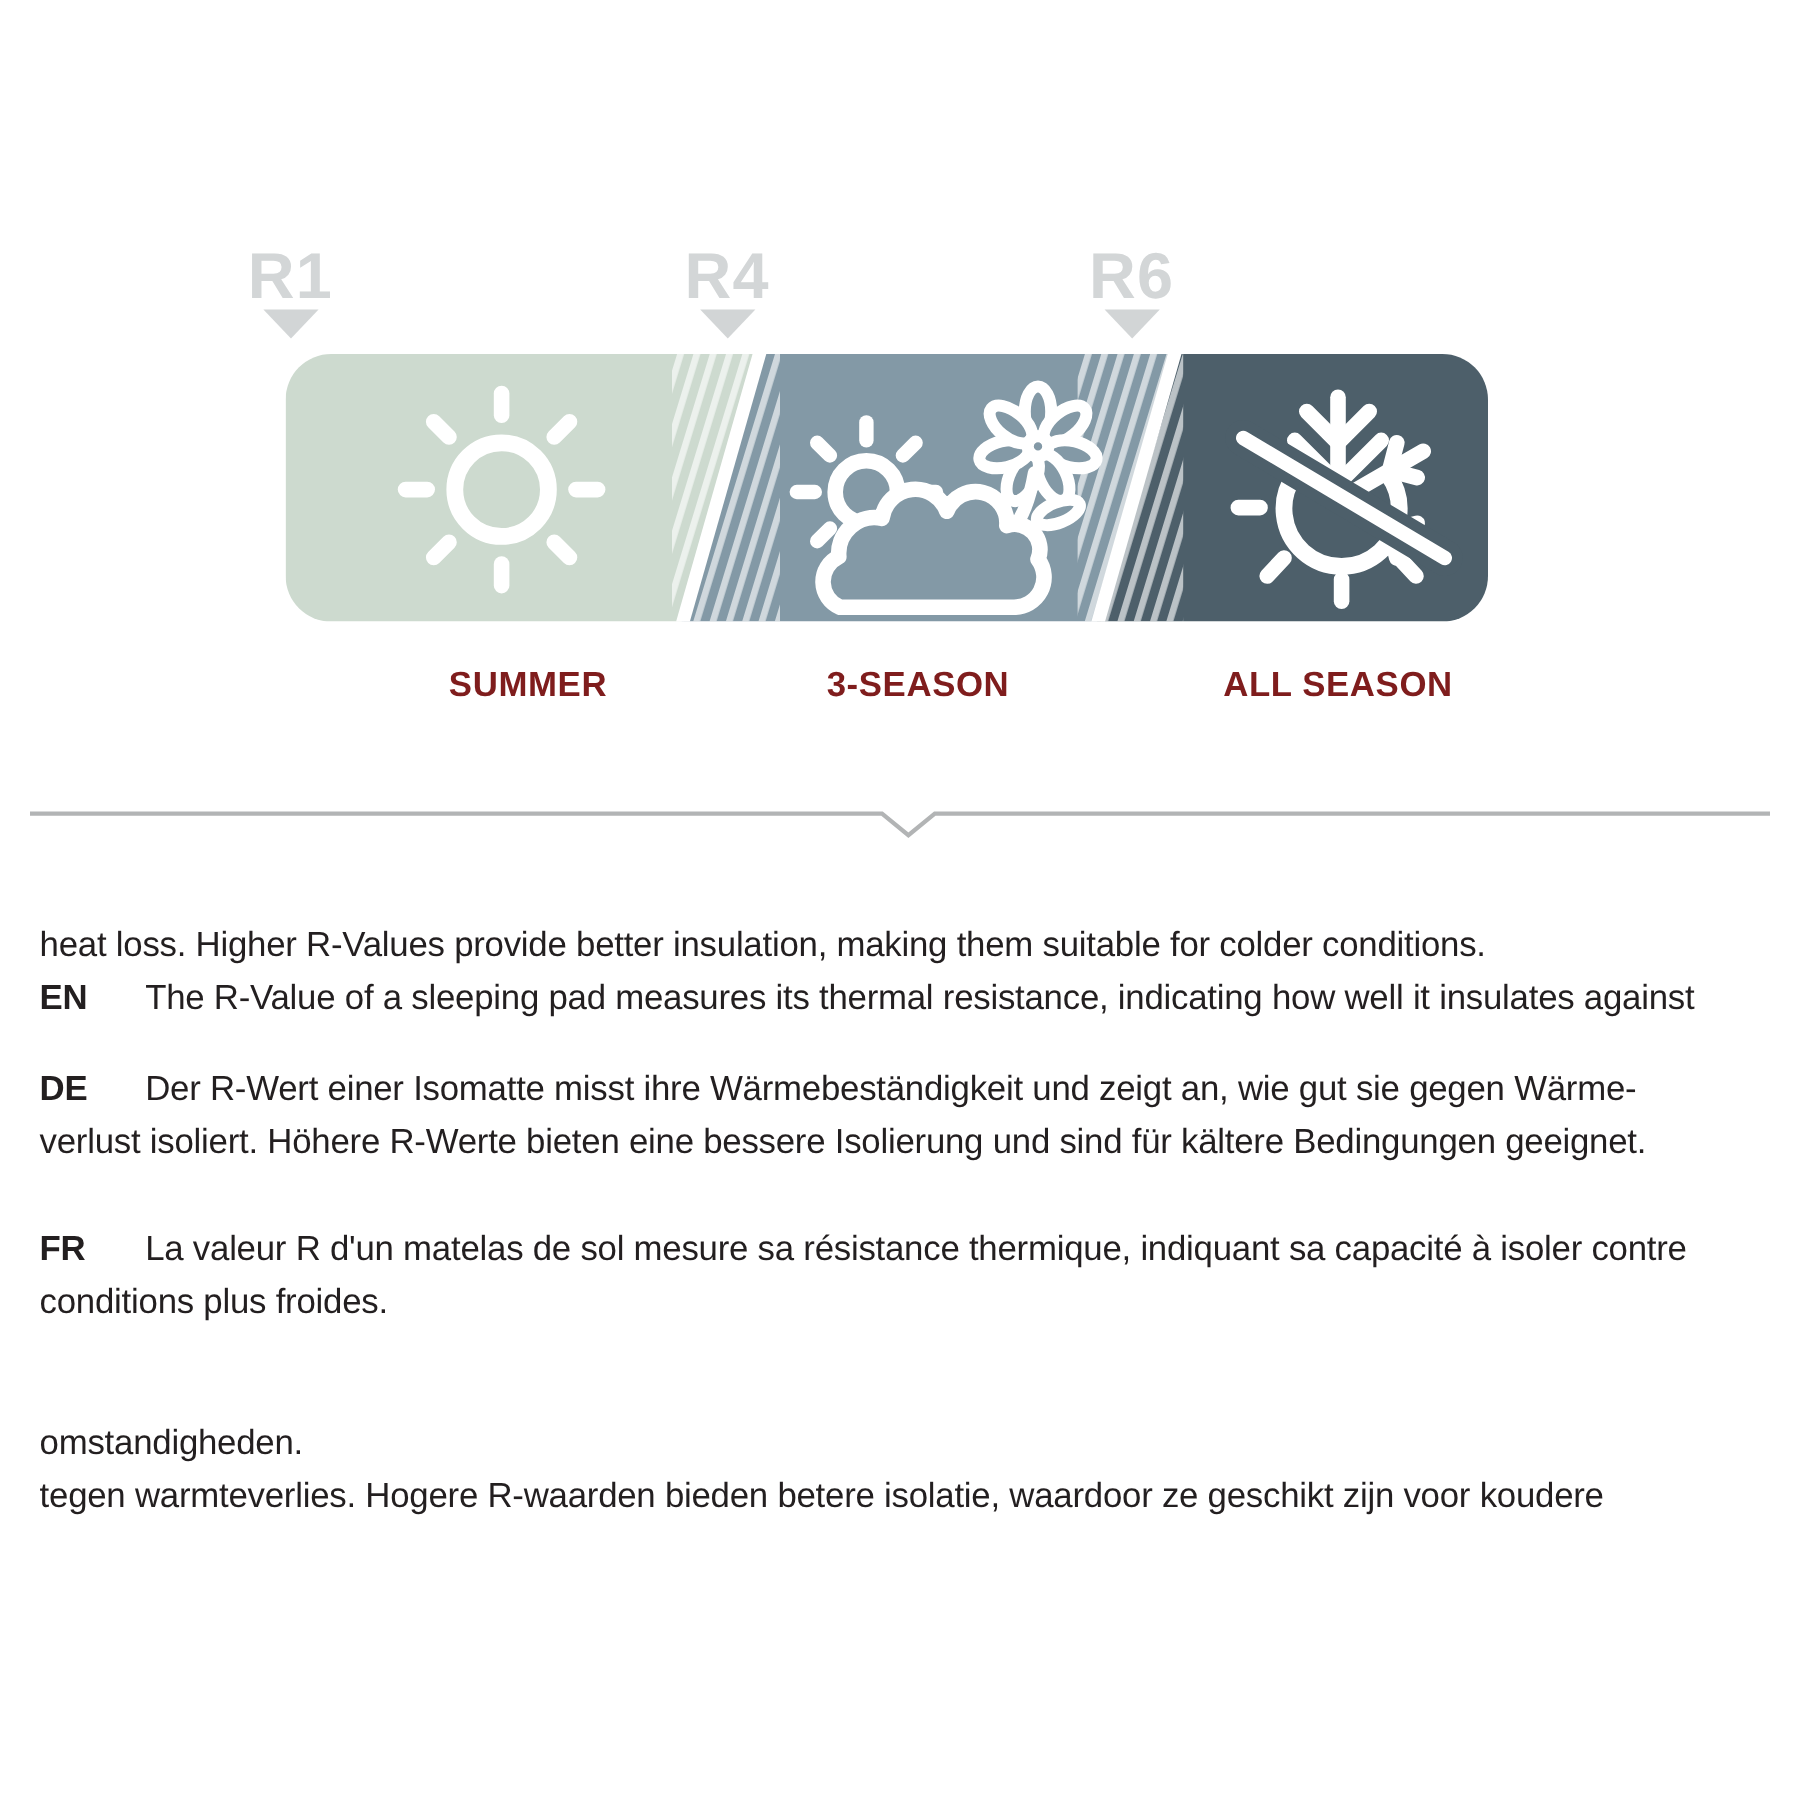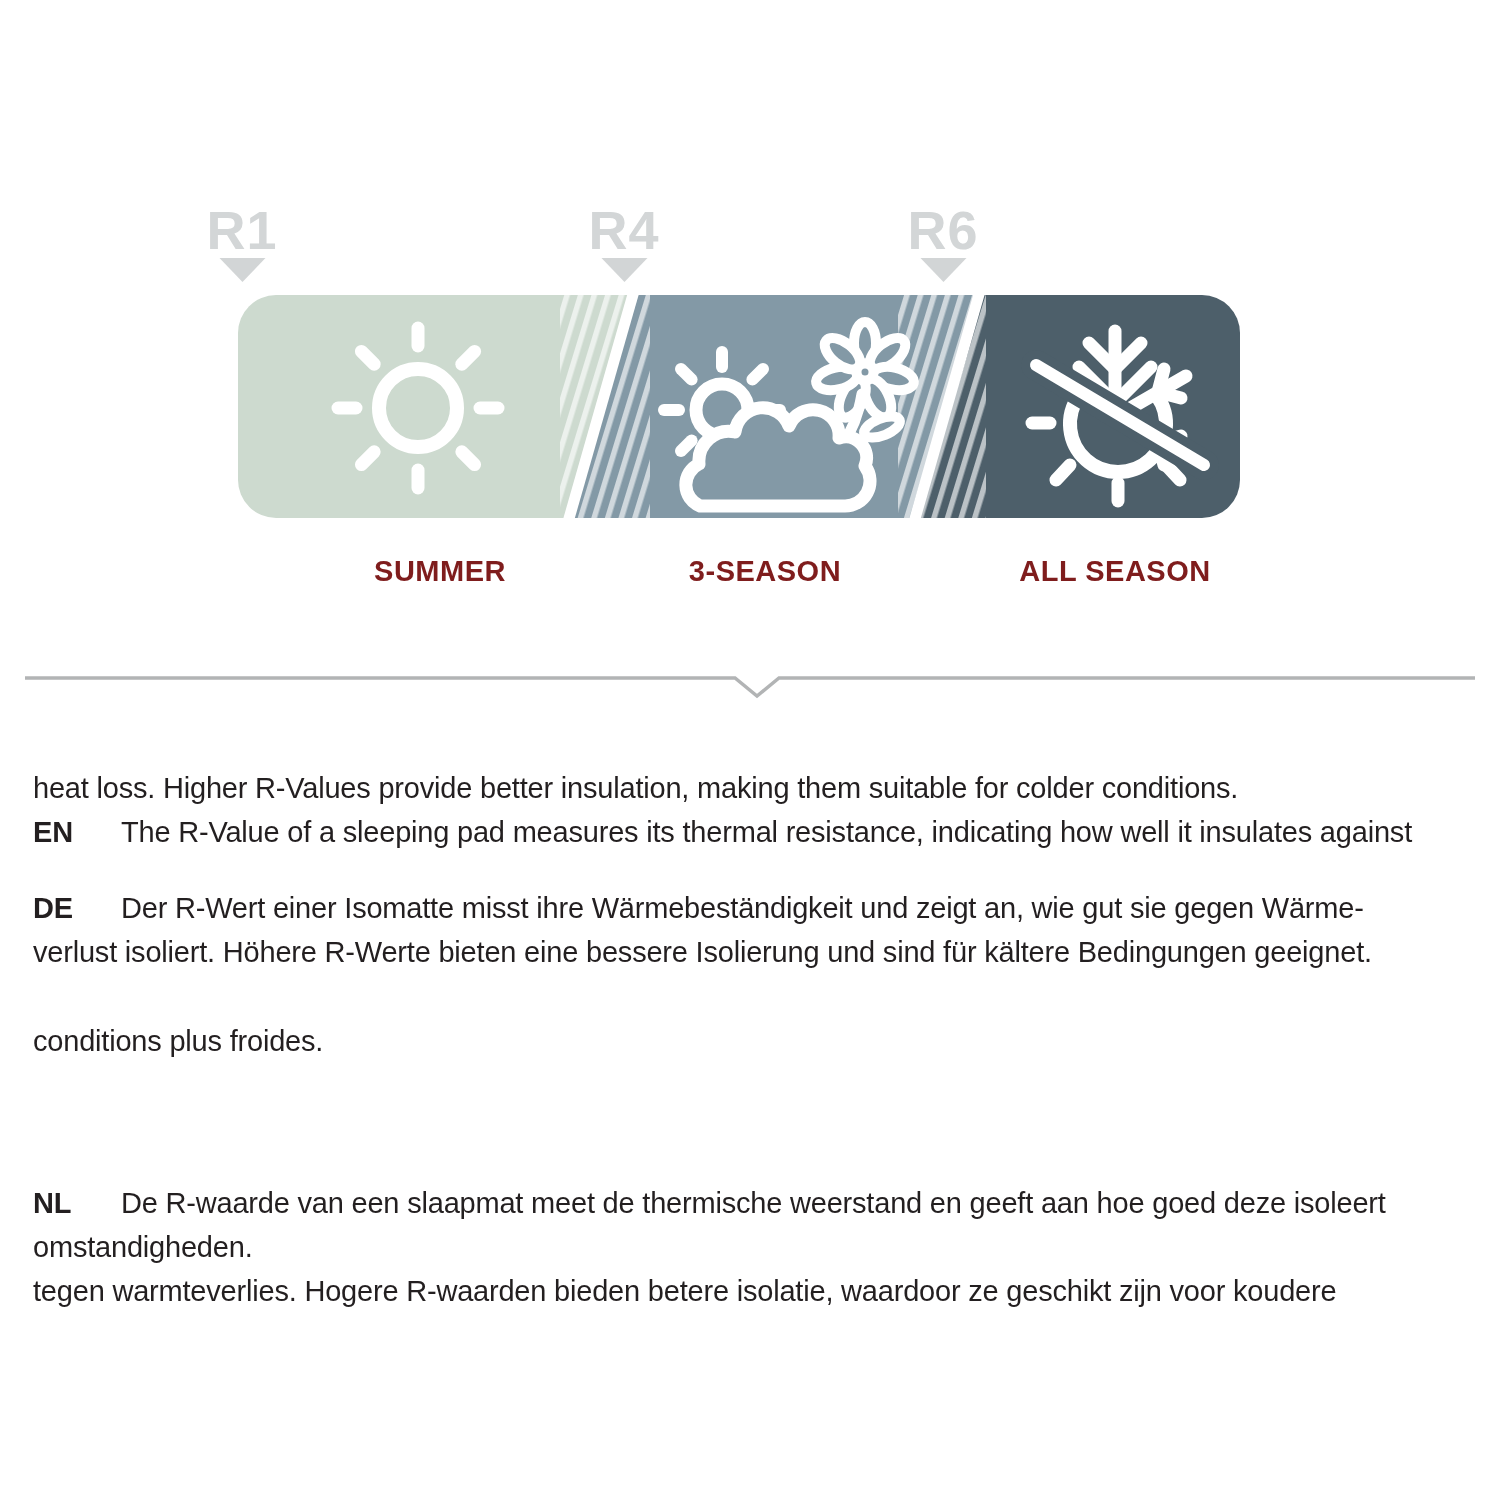--- a/index.html
+++ b/index.html
@@ -26,21 +26,21 @@
 </style>
 </head>
 <body>
 
 <div id="stage">
 
   <div class="rmark" style="left:242px">
     <div class="rlabel">R1</div>
     <div class="rarrow"></div>
   </div>
-  <div class="rmark" style="left:624px">
+  <div class="rmark" style="left:606px">
     <div class="rlabel">R4</div>
     <div class="rarrow"></div>
   </div>
   <div class="rmark" style="left:943px">
     <div class="rlabel">R6</div>
     <div class="rarrow"></div>
   </div>
 
   <svg id="bar-svg" width="1002" height="223" viewBox="0 0 1002 223">
     <defs>
@@ -146,22 +146,22 @@
     <div class="pline">heat loss. Higher R-Values provide better insulation, making them suitable for colder conditions.</div>
     <div class="pline"><span class="code">EN</span><span>The R-Value of a sleeping pad measures its thermal resistance, indicating how well it insulates against</span></div>
   </div>
 
   <div class="para" style="top:886px">
     <div class="pline"><span class="code">DE</span><span>Der R-Wert einer Isomatte misst ihre Wärmebeständigkeit und zeigt an, wie gut sie gegen Wärme-</span></div>
     <div class="pline">verlust isoliert. Höhere R-Werte bieten eine bessere Isolierung und sind für kältere Bedingungen geeignet.</div>
   </div>
 
   <div class="para" style="top:1019px">
+    <div class="pline"><span class="code">FR</span><span>La valeur R d'un matelas de sol mesure sa résistance thermique, indiquant sa capacité à isoler contre</span></div>
     <div class="pline">conditions plus froides.</div>
   </div>
 
   <div class="para" style="top:1181px">
-    <div class="pline"><span class="code">NL</span><span>De R-waarde van een slaapmat meet de thermische weerstand en geeft aan hoe goed deze isoleert</span></div>
     <div class="pline">omstandigheden.</div>
     <div class="pline">tegen warmteverlies. Hogere R-waarden bieden betere isolatie, waardoor ze geschikt zijn voor koudere</div>
   </div>
 
 </div>
 
 </body></html>

